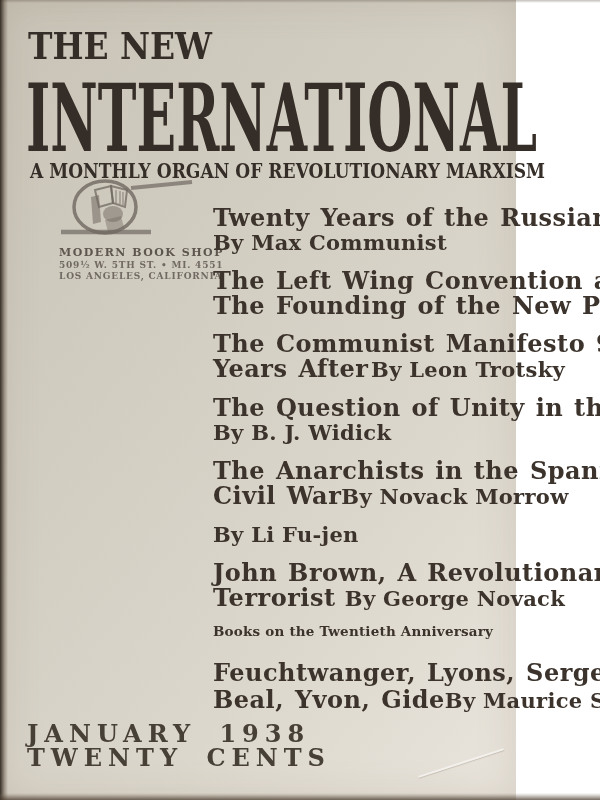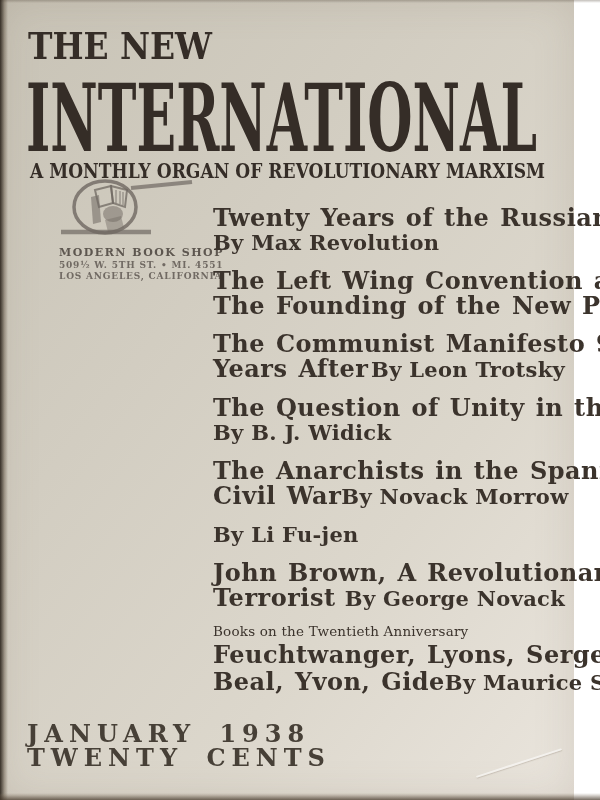--- a/index.html
+++ b/index.html
@@ -3,21 +3,21 @@
 <meta charset="utf-8">
 <style>
   html,body{margin:0;padding:0;}
   body{
     width:600px;height:800px;
     font-family:"DejaVu Serif", serif;
     overflow:hidden;
   }
   .page{
     position:relative;
-    width:574px;height:800px;
+    width:516px;height:800px;
     background:linear-gradient(128deg,#c8c3b6 0%,#d2cdc1 35%,#dcd7cc 68%,#eae5dd 100%);
     box-shadow:inset 0 0 40px rgba(120,108,90,0.18);
   }
   .edge-left{
     position:absolute;left:0;top:0;width:8px;height:800px;
     background:linear-gradient(to right,rgba(42,35,27,0.92),rgba(94,82,66,0.45) 55%,rgba(120,110,95,0) 100%);
   }
   .edge-bottom{
     position:absolute;left:0;bottom:0;width:600px;height:7px;
     background:linear-gradient(to top,rgba(72,59,45,0.75),rgba(120,105,88,0.25) 70%,rgba(120,105,88,0));
@@ -60,22 +60,22 @@
     font-size:24px;font-weight:bold;line-height:25px;
     letter-spacing:0.5px;word-spacing:2px;white-space:nowrap;
   }
   .entry .row{
     display:flex;justify-content:space-between;align-items:baseline;
   }
   .entry .by{
     font-size:21px;font-weight:bold;letter-spacing:0.3px;white-space:nowrap;
   }
   .entry .kicker{
-    font-size:13.5px;font-weight:normal;line-height:15px;
-    letter-spacing:0.2px;margin-bottom:2px;
+    font-size:13.5px;font-weight:bold;line-height:15px;
+    letter-spacing:0.2px;margin-bottom:20px;
   }
   .entry.books .t1,.entry.books .t2{line-height:27px;}
   .footer{
     position:absolute;left:27px;top:722px;
     color:#474037;
   }
   .footer div{
     font-size:24px;font-weight:bold;letter-spacing:6px;word-spacing:9px;
     line-height:24px;white-space:nowrap;
   }
@@ -111,21 +111,21 @@
     <div class="shop-name">MODERN BOOK SHOP</div>
     <div class="shop-line">509½ W. 5TH ST.  •  MI. 4551</div>
     <div class="shop-line">LOS ANGELES, CALIFORNIA</div>
   </div>
 
   <div class="toc">
 
     <div class="entry">
       <div class="t1">Twenty Years of the Russian</div>
       <div class="row">
-        <span class="by">By Max Revolution</span>
+        <span class="by">By Max Communist</span>
       </div>
     </div>
 
     <div class="entry">
       <div class="t1">The Left Wing Convention and</div>
       <div class="row">
         <span class="t2">The Founding of the New Party</span>
         <span class="by"></span>
       </div>
     </div>

